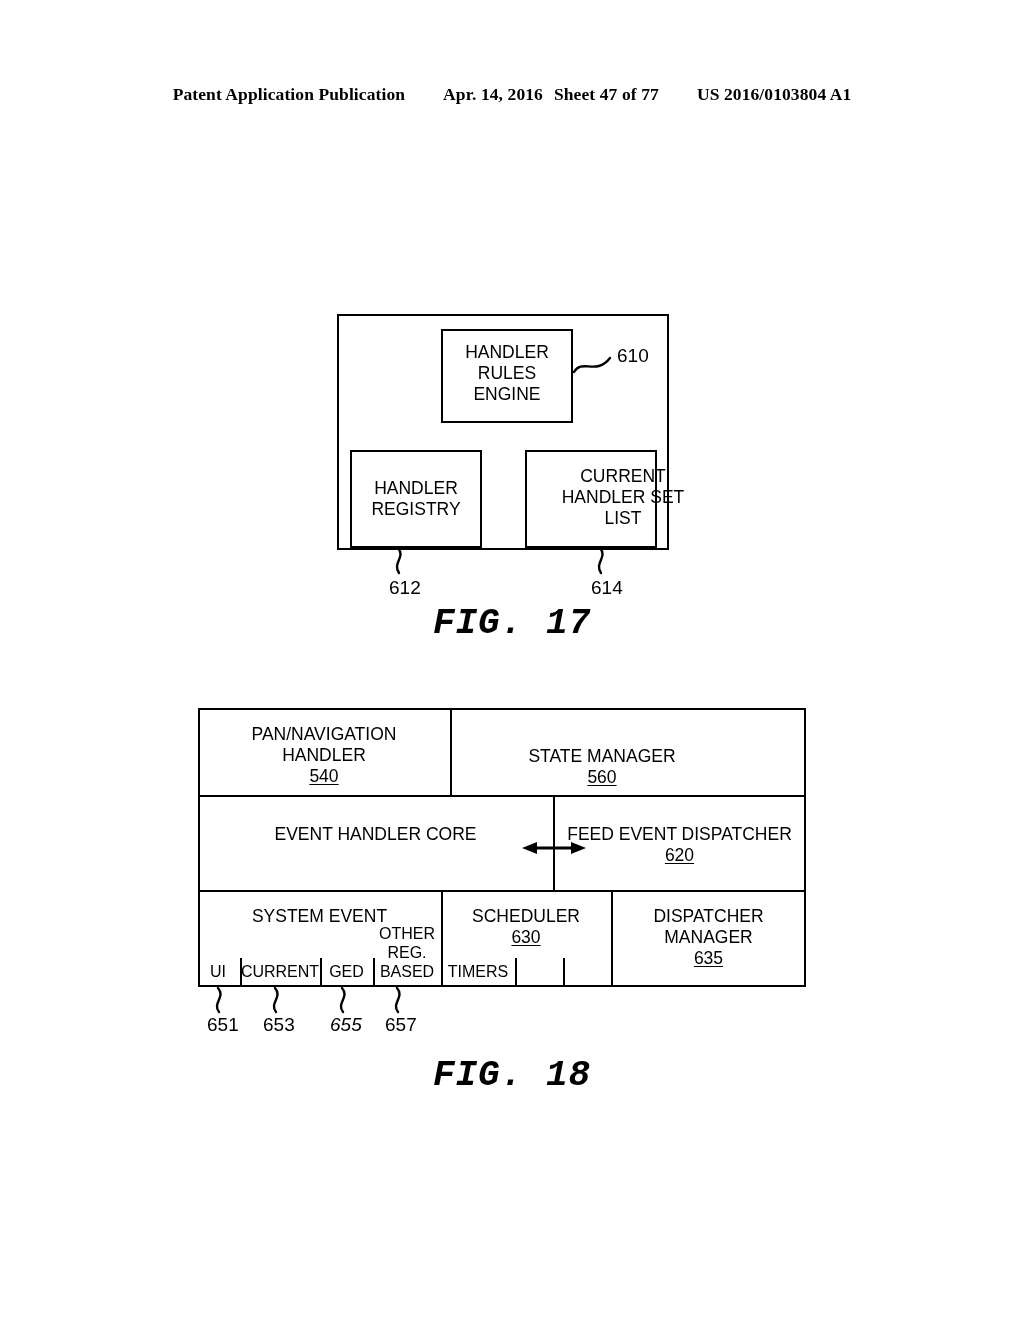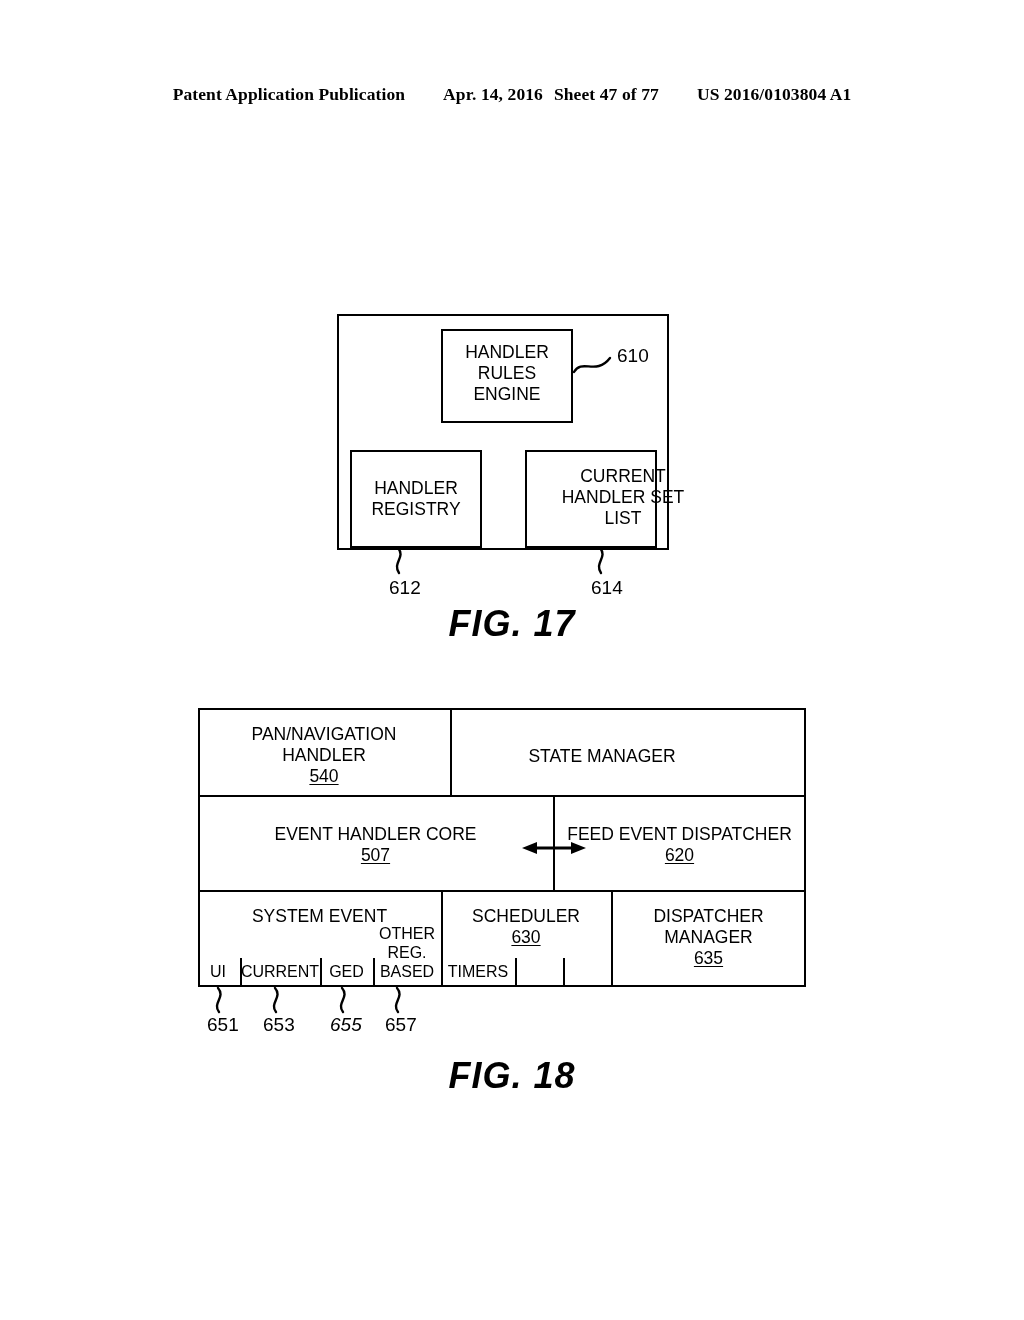--- a/index.html
+++ b/index.html
@@ -76,21 +76,21 @@
     height: 0;
     border-top: 2.5px solid #000;
     box-sizing: border-box;
   }
 
   .fig-caption {
     position: absolute;
     width: 1024px;
     left: 0;
     text-align: center;
-    font-family: Liberation Sans, sans-serif;
+    font-family: Liberation Mono, monospace;
     font-weight: bold;
     font-style: italic;
     font-size: 36px;
     letter-spacing: 1px;
   }
 
   svg.overlay {
     position: absolute;
     left: 0;
     top: 0;
@@ -144,28 +144,28 @@
 <div class="cell" style="left:198px; top:708px; width:252px; height:87px;"></div>
 <div class="label" style="left:198px; top:724px; width:252px;">
   <div>PAN/NAVIGATION</div>
   <div>HANDLER</div>
   <div class="uline">540</div>
 </div>
 
 <div class="cell" style="left:450px; top:708px; width:356px; height:87px;"></div>
 <div class="label" style="left:450px; top:734px; width:304px;margin-top:12px;">
   <div>STATE MANAGER</div>
+  <div class="uline">560</div>
 </div>
 
 <div class="vline" style="left:553px; top:795px; height:95px;"></div>
 
 <div class="cell" style="left:198px; top:795px; width:355px; height:95px;"></div>
 <div class="label" style="left:198px; top:824px; width:355px;">
   <div>EVENT HANDLER CORE</div>
-  <div class="uline">507</div>
 </div>
 
 <div class="cell" style="left:553px; top:795px; width:253px; height:95px;"></div>
 <div class="label" style="left:553px; top:824px; width:253px;">
   <div>FEED EVENT DISPATCHER</div>
   <div class="uline">620</div>
 </div>
 
 <div class="vline" style="left:441px; top:890px; height:97px;"></div>
 <div class="vline" style="left:611px; top:890px; height:97px;"></div>

